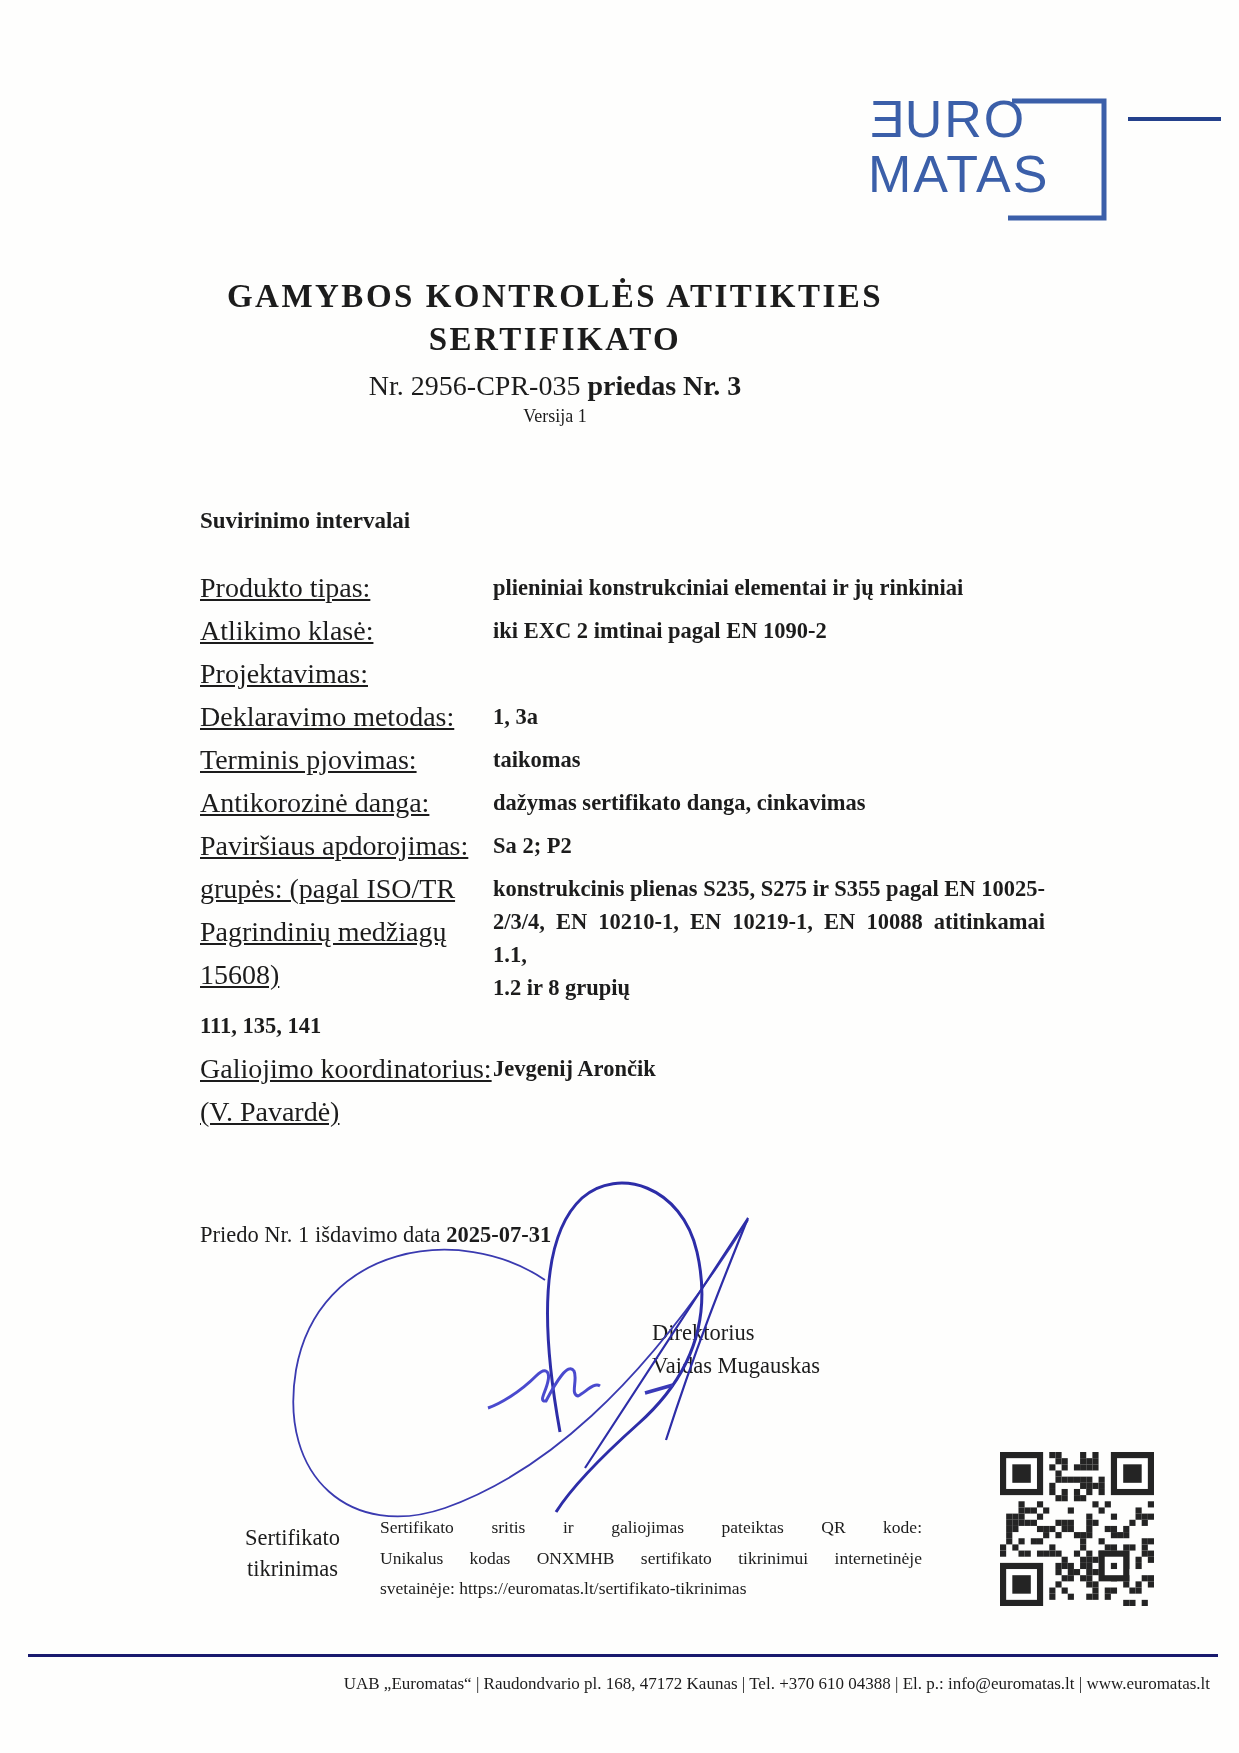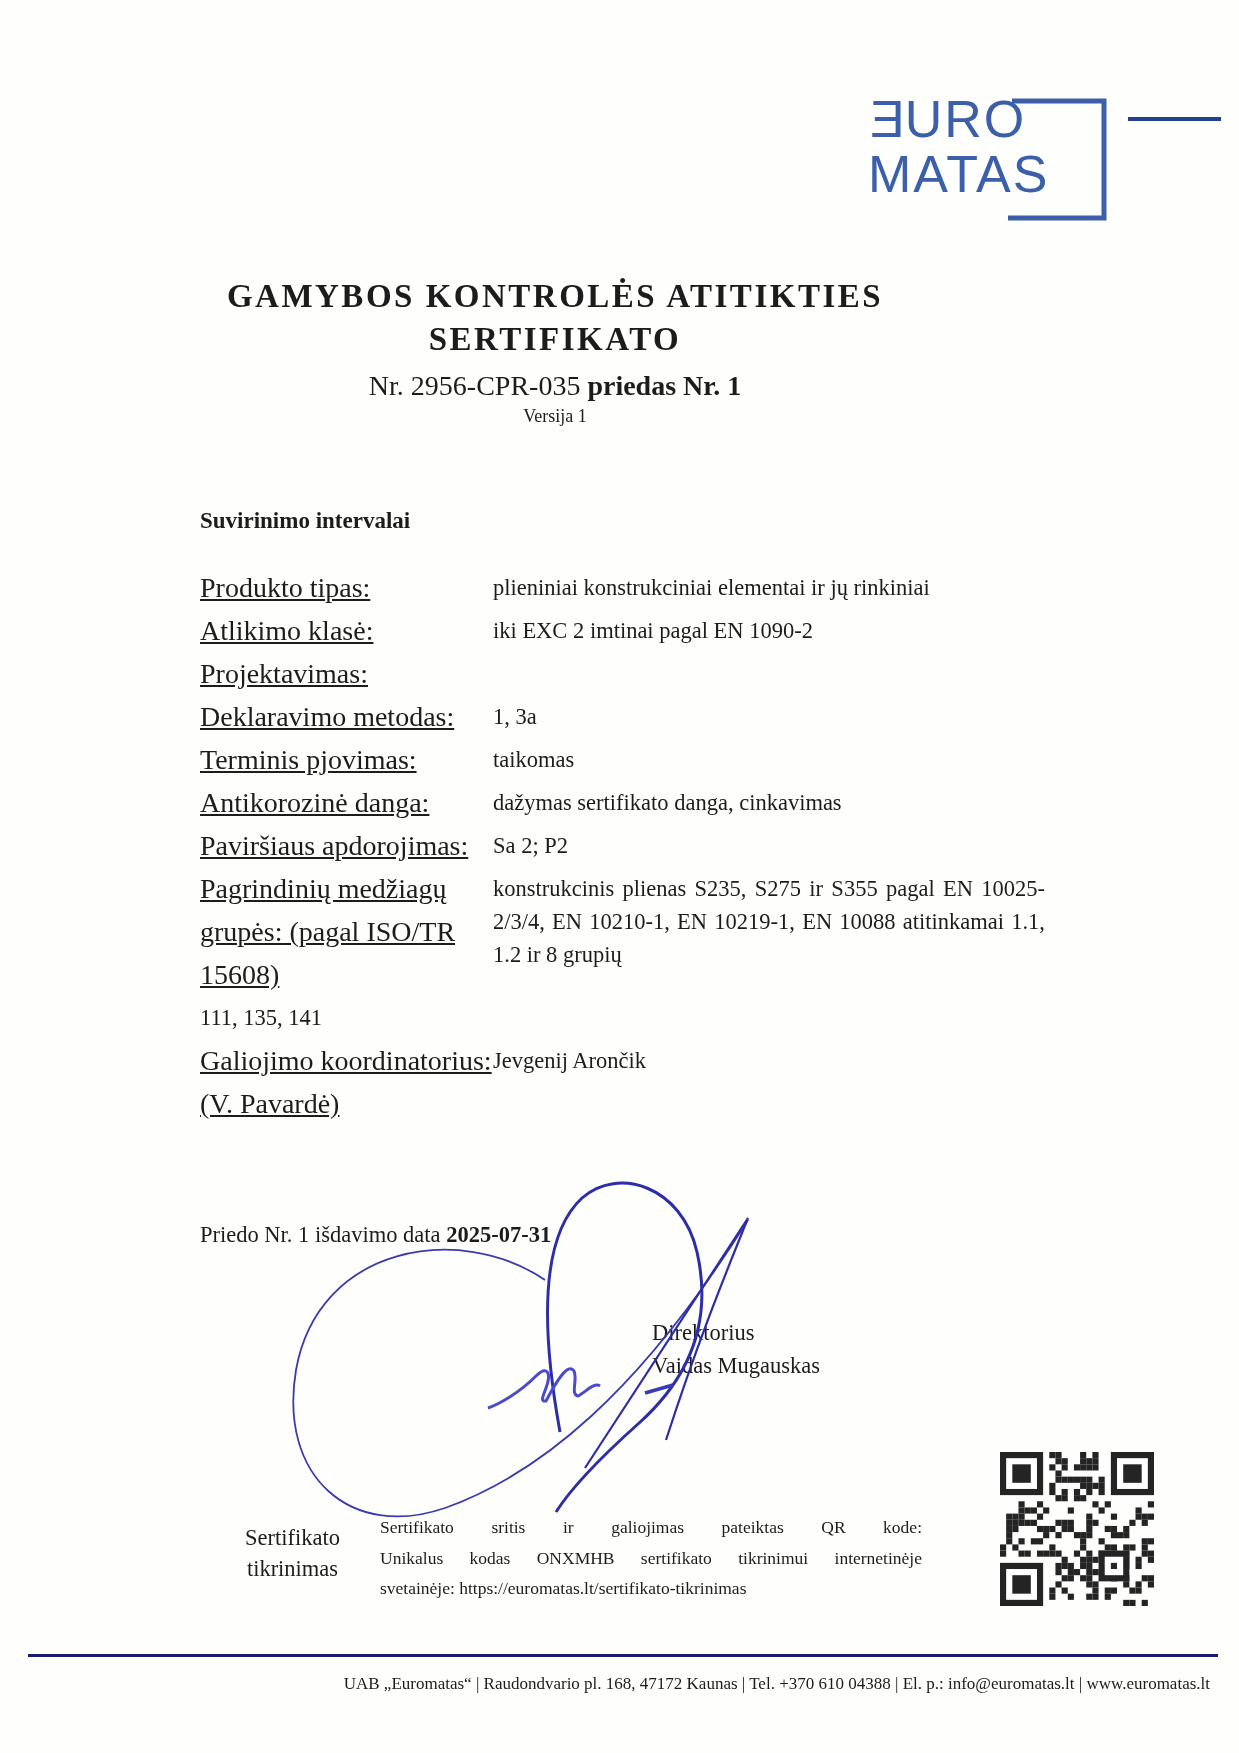--- a/index.html
+++ b/index.html
@@ -30,21 +30,21 @@
   .cert-number{margin-top:7px;font-size:28px;line-height:36px;}
   .cert-number .bold{font-weight:700;}
   .cert-version{font-size:18px;line-height:24px;}
   
   .section-heading{position:absolute;left:200px;top:508px;font-size:23px;font-weight:700;}
   
   .fields{position:absolute;left:200px;top:566px;width:845px;}
   .field-row{display:grid;grid-template-columns:293px 1fr;}
   .field-label{font-size:28px;line-height:43px;text-decoration:underline;}
   .field-label div{height:43px;}
-  .field-value{font-size:22.5px;line-height:43px;}
+  .field-value{font-size:22.5px;line-height:43px;font-weight:bold;}
   .field-value.tight{line-height:33px;padding-top:5px;}
   .field-value .just{text-align:justify;text-align-last:justify;}
   
   .issue-line{position:absolute;left:200px;top:1222px;font-size:22.5px;}
   .issue-line .bold{font-weight:700;}
   
   .signatory{position:absolute;left:652px;top:1316px;font-size:22.5px;line-height:33px;}
   
   .signature{position:absolute;left:0;top:0;width:1239px;height:1753px;pointer-events:none;}
   
@@ -69,21 +69,21 @@
     <div class="logo-text">MATAS</div>
   </div>
   <svg class="logo-bracket" width="1239" height="300" viewBox="0 0 1239 300">
     <polyline points="1012,101 1104,101 1104,218 1008,218" fill="none" stroke="#3b5fa9" stroke-width="5"></polyline>
   </svg>
   <div class="logo-topline"></div>
 
   <div class="title-block">
     <div class="title-line">GAMYBOS KONTROLĖS ATITIKTIES</div>
     <div class="title-line">SERTIFIKATO</div>
-    <div class="cert-number"><span>Nr. 2956-CPR-035 </span><span class="bold">priedas Nr. 1</span></div>
+    <div class="cert-number"><span>Nr. 2956-CPR-035 </span><span class="bold">priedas Nr. 3</span></div>
     <div class="cert-version">Versija 1</div>
   </div>
 
   <div class="section-heading">Suvirinimo intervalai</div>
 
   <div class="fields" id="fields">
       <div class="field-row">
         <div class="field-label">
           <div>Produkto tipas:</div>
         </div>
@@ -131,22 +131,22 @@
       <div class="field-row">
         <div class="field-label">
           <div>Paviršiaus apdorojimas:</div>
         </div>
         <div class="field-value">
           <div>Sa 2; P2</div>
         </div>
       </div>
       <div class="field-row">
         <div class="field-label">
+          <div>grupės: (pagal ISO/TR</div>
           <div>Pagrindinių medžiagų</div>
-          <div>grupės: (pagal ISO/TR</div>
           <div>15608)</div>
         </div>
         <div class="field-value tight">
           <div class="just">konstrukcinis plienas S235, S275 ir S355 pagal EN 10025-</div>
           <div class="just">2/3/4, EN 10210-1, EN 10219-1, EN 10088 atitinkamai 1.1,</div>
           <div>1.2 ir 8 grupių</div>
         </div>
       </div>
       <div class="field-row">
         <div class="field-value">

